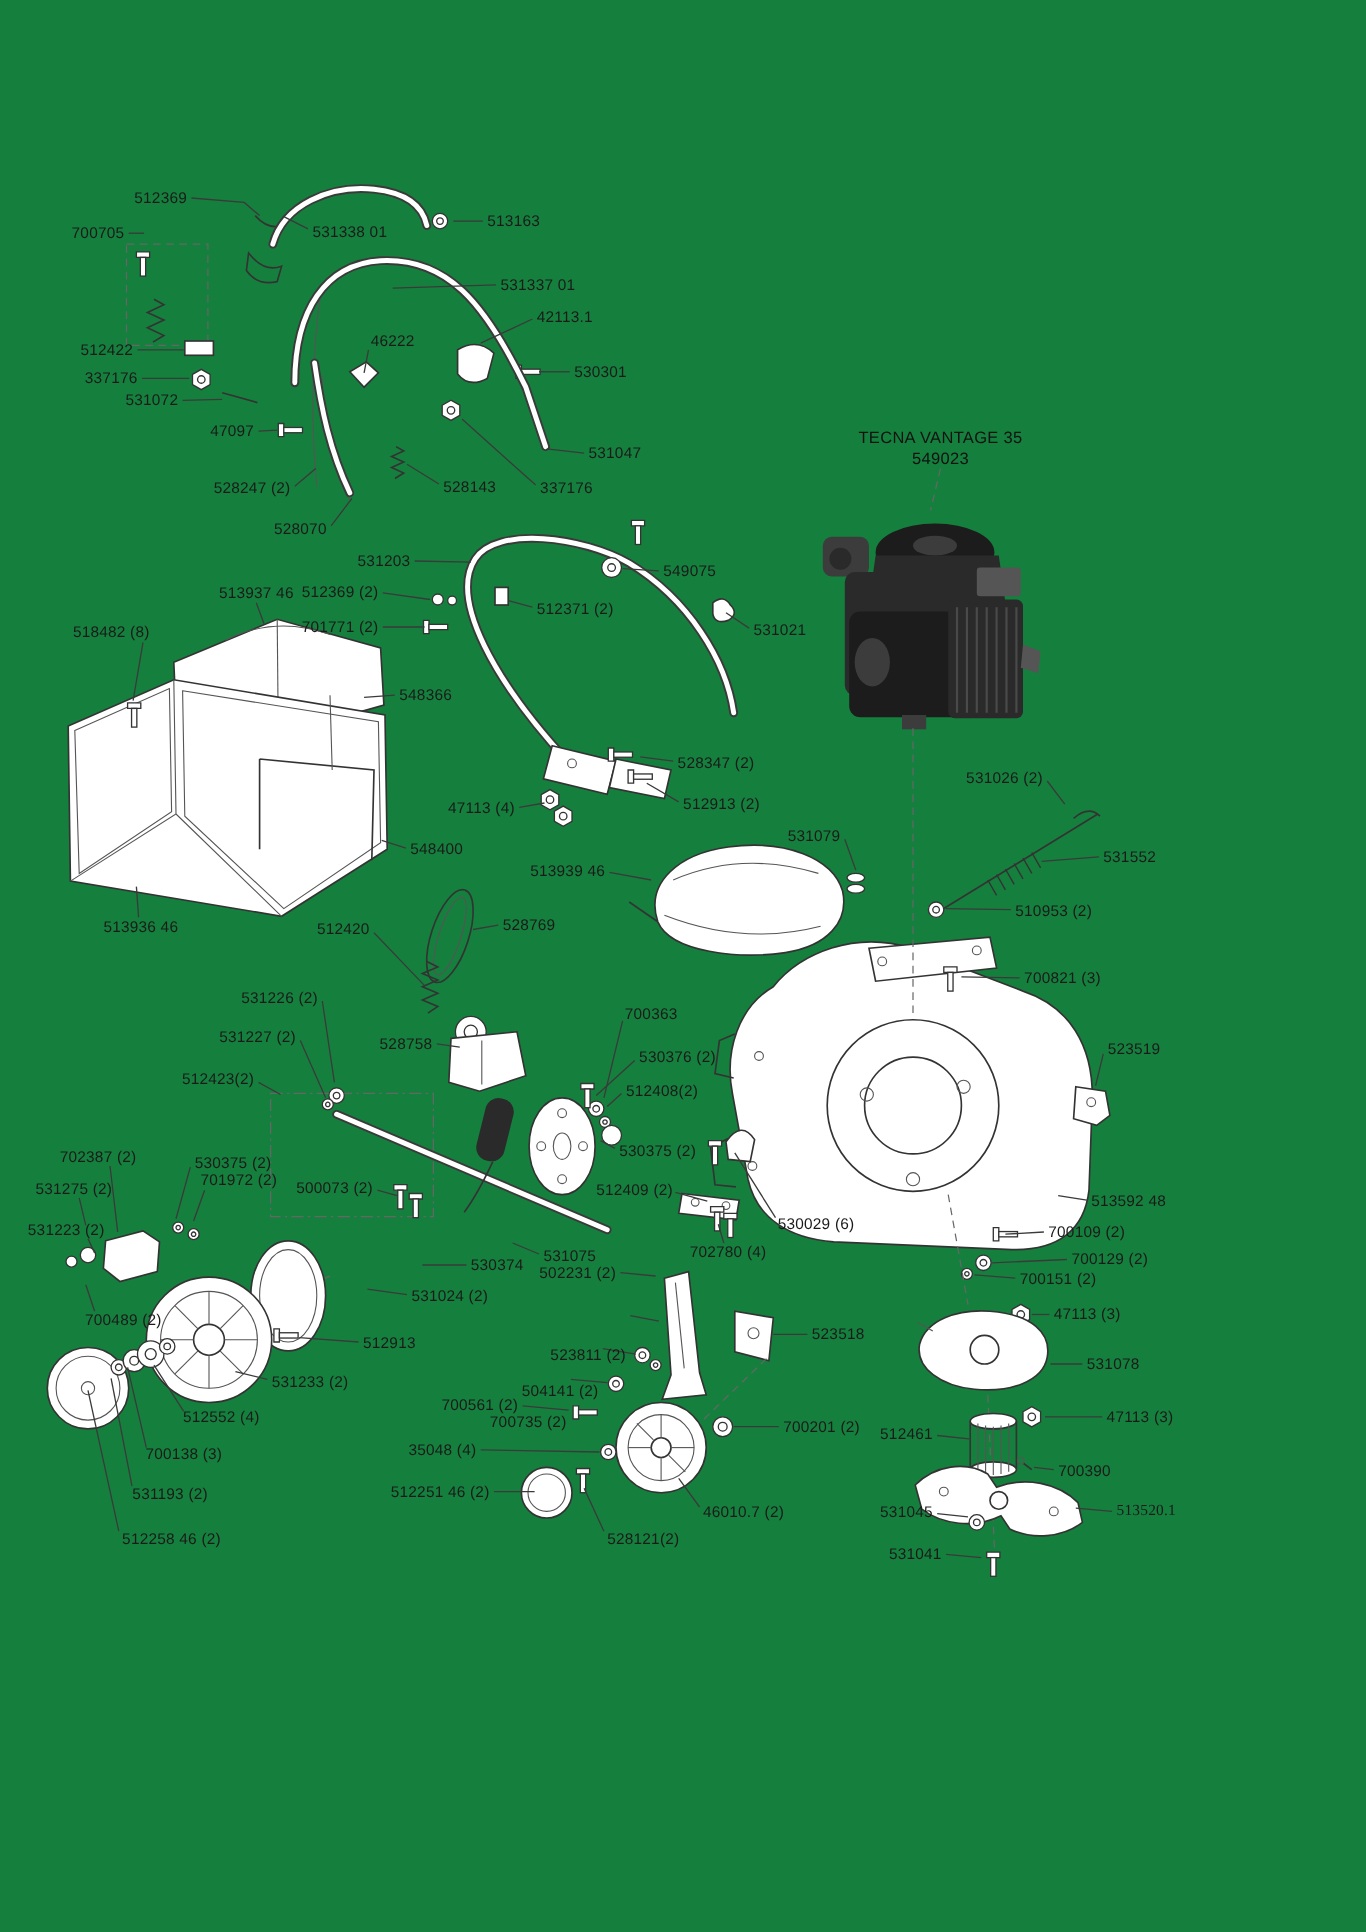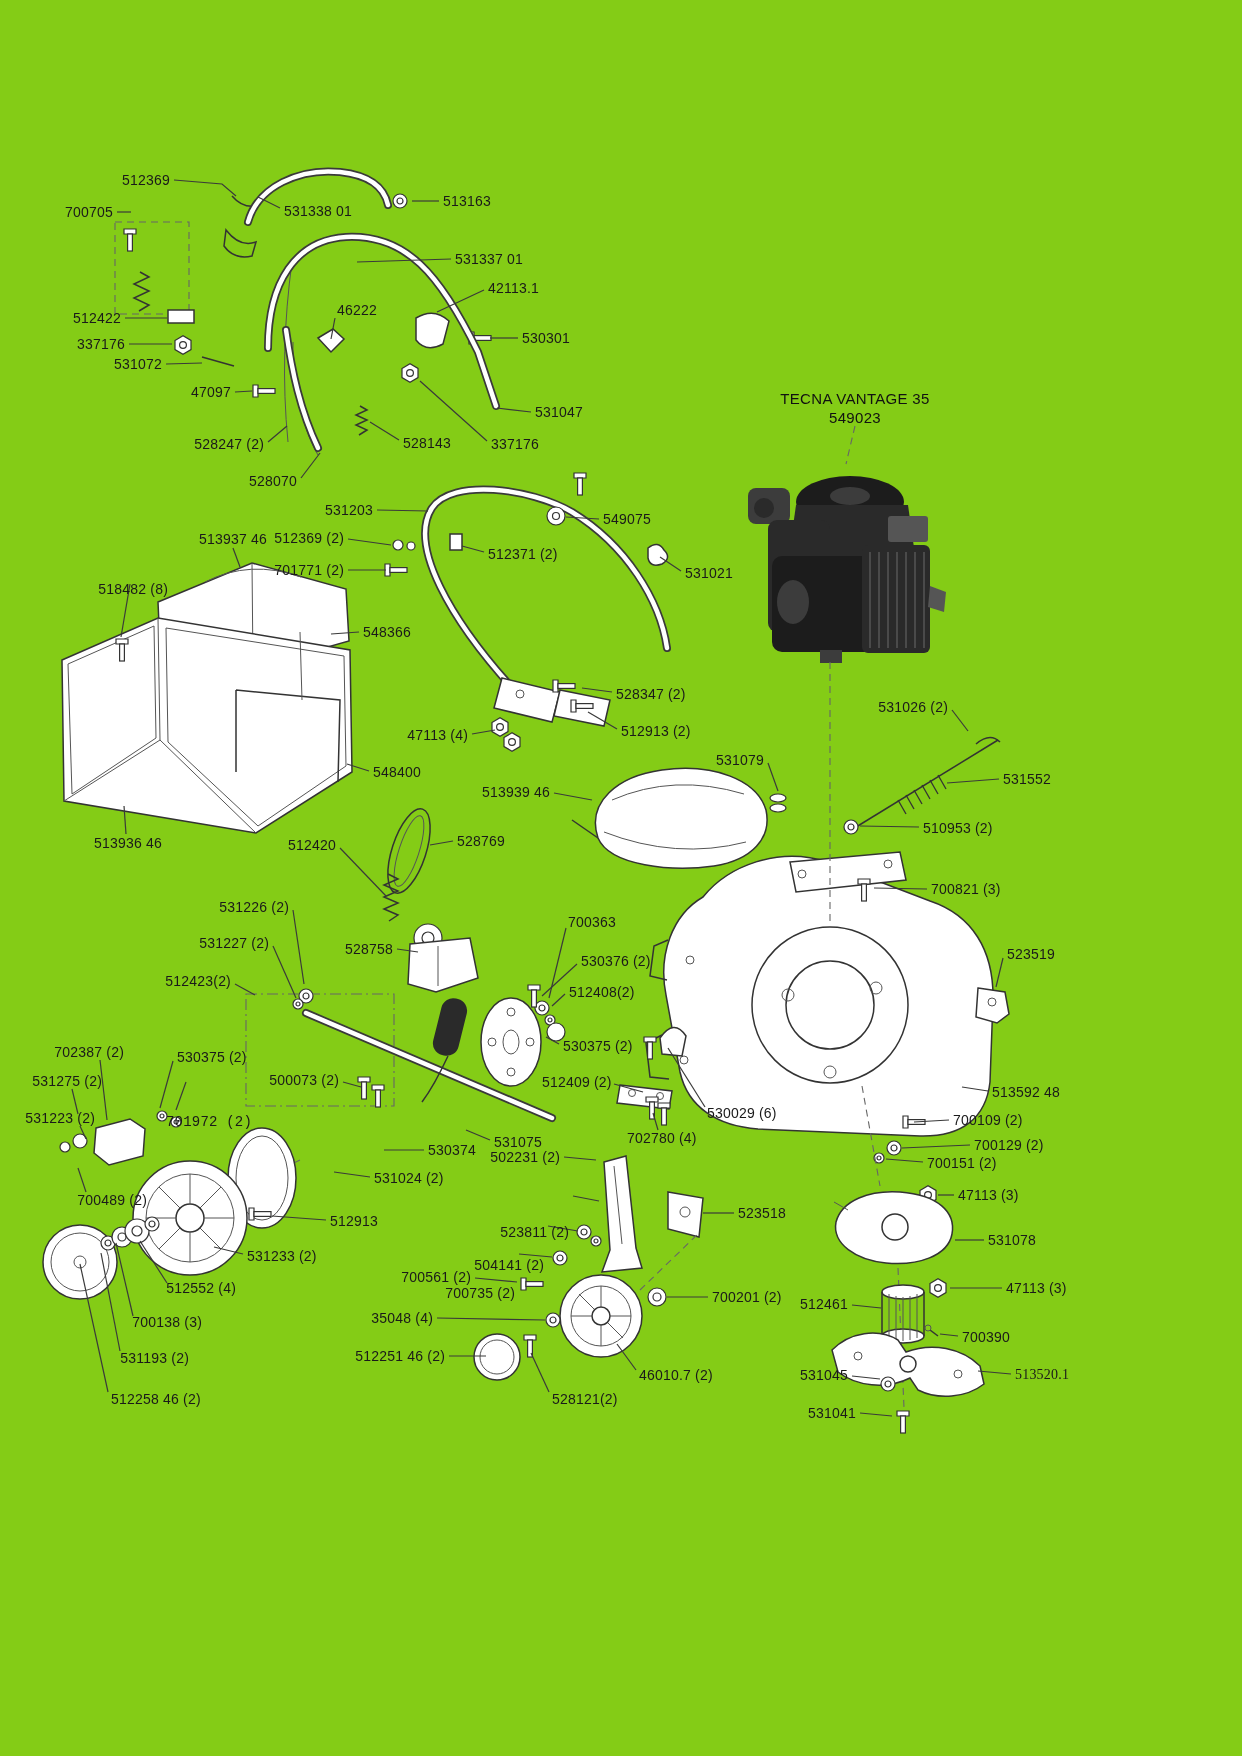--- a/index.html
+++ b/index.html
@@ -1,17 +1,17 @@
 <!DOCTYPE html>
 <html><head>
 <meta charset="utf-8">
 <style>
   * { margin:0; padding:0; box-sizing:border-box; }
   html,body { background:#ffffff; font-family:"Liberation Sans", sans-serif; }
-  .stage { position:relative; width:1242px; height:1756px; background:#84cc16; overflow:hidden; }
+  .stage { position:relative; width:1242px; height:1756px; background:#15803d; overflow:hidden; }
   .layer { position:absolute; left:0; top:0; width:1242px; height:1756px; }
   .part-label {
     position:absolute; font-size:14px; color:#1a1a1a; white-space:nowrap;
     transform:translateY(-53%); letter-spacing:0.2px;
   }
   .part-label.a-e { transform:translate(-100%,-53%); }
   .part-label.a-c { transform:translate(-50%,-53%); }
   .title-label {
     position:absolute; font-size:15px; color:#111; white-space:nowrap;
     transform:translate(-50%,-50%); letter-spacing:0.3px;
@@ -437,21 +437,21 @@
       <div class="part-label a-e" style="left: 264px; top: 444px;">528247 (2)</div>
       <div class="part-label a-s" style="left: 403px; top: 443px;">528143</div>
       <div class="part-label a-s" style="left: 491px; top: 444px;">337176</div>
       <div class="part-label a-e" style="left: 297px; top: 481px;">528070</div>
       <div class="part-label a-e" style="left: 373px; top: 510px;">531203</div>
       <div class="part-label a-s" style="left: 603px; top: 519px;">549075</div>
       <div class="part-label a-c" style="left: 233px; top: 539px;">513937 46</div>
       <div class="part-label a-e" style="left: 344px; top: 538px;">512369 (2)</div>
       <div class="part-label a-s" style="left: 488px; top: 554px;">512371 (2)</div>
       <div class="part-label a-e" style="left: 344px; top: 570px;">701771 (2)</div>
-      <div class="part-label a-e" style="left: 168px; top: 575px; margin-top: 14px;">518482 (8)</div>
+      <div class="part-label a-e" style="left: 136px; top: 575px;">518482 (8)</div>
       <div class="part-label a-s" style="left: 685px; top: 573px;">531021</div>
       <div class="part-label a-s" style="left: 363px; top: 632px;">548366</div>
       <div class="part-label a-e" style="left: 948px; top: 707px;">531026 (2)</div>
       <div class="part-label a-s" style="left: 616px; top: 694px;">528347 (2)</div>
       <div class="part-label a-e" style="left: 468px; top: 735px;">47113 (4)</div>
       <div class="part-label a-s" style="left: 621px; top: 731px;">512913 (2)</div>
       <div class="part-label a-s" style="left: 1003px; top: 779px;">531552</div>
       <div class="part-label a-s" style="left: 923px; top: 828px;">510953 (2)</div>
       <div class="part-label a-e" style="left: 764px; top: 760px;">531079</div>
       <div class="part-label a-s" style="left: 373px; top: 772px;">548400</div>
@@ -463,21 +463,21 @@
       <div class="part-label a-e" style="left: 289px; top: 907px;">531226 (2)</div>
       <div class="part-label a-s" style="left: 568px; top: 922px;">700363</div>
       <div class="part-label a-e" style="left: 269px; top: 943px;">531227 (2)</div>
       <div class="part-label a-e" style="left: 393px; top: 949px;">528758</div>
       <div class="part-label a-s" style="left: 581px; top: 961px;">530376 (2)</div>
       <div class="part-label a-s" style="left: 569px; top: 992px;">512408(2)</div>
       <div class="part-label a-s" style="left: 1007px; top: 954px;">523519</div>
       <div class="part-label a-e" style="left: 231px; top: 981px;">512423(2)</div>
       <div class="part-label a-s" style="left: 177px; top: 1057px;">530375 (2)</div>
       <div class="part-label a-e" style="left: 124px; top: 1052px;">702387 (2)</div>
-      <div class="part-label a-e" style="left: 252px; top: 1122px; font-family: Liberation Mono, monospace;">701972 (2)</div>
+      <div class="part-label a-e" style="left: 252px; top: 1073px;">701972 (2)</div>
       <div class="part-label a-e" style="left: 339px; top: 1080px;">500073 (2)</div>
       <div class="part-label a-s" style="left: 563px; top: 1046px;">530375 (2)</div>
       <div class="part-label a-e" style="left: 102px; top: 1081px;">531275 (2)</div>
       <div class="part-label a-s" style="left: 542px; top: 1082px;">512409 (2)</div>
       <div class="part-label a-s" style="left: 992px; top: 1092px;">513592 48</div>
       <div class="part-label a-e" style="left: 95px; top: 1118px;">531223 (2)</div>
       <div class="part-label a-s" style="left: 707px; top: 1113px;">530029 (6)</div>
       <div class="part-label a-s" style="left: 953px; top: 1120px;">700109 (2)</div>
       <div class="part-label a-s" style="left: 494px; top: 1142px;">531075</div>
       <div class="part-label a-s" style="left: 974px; top: 1145px;">700129 (2)</div>

